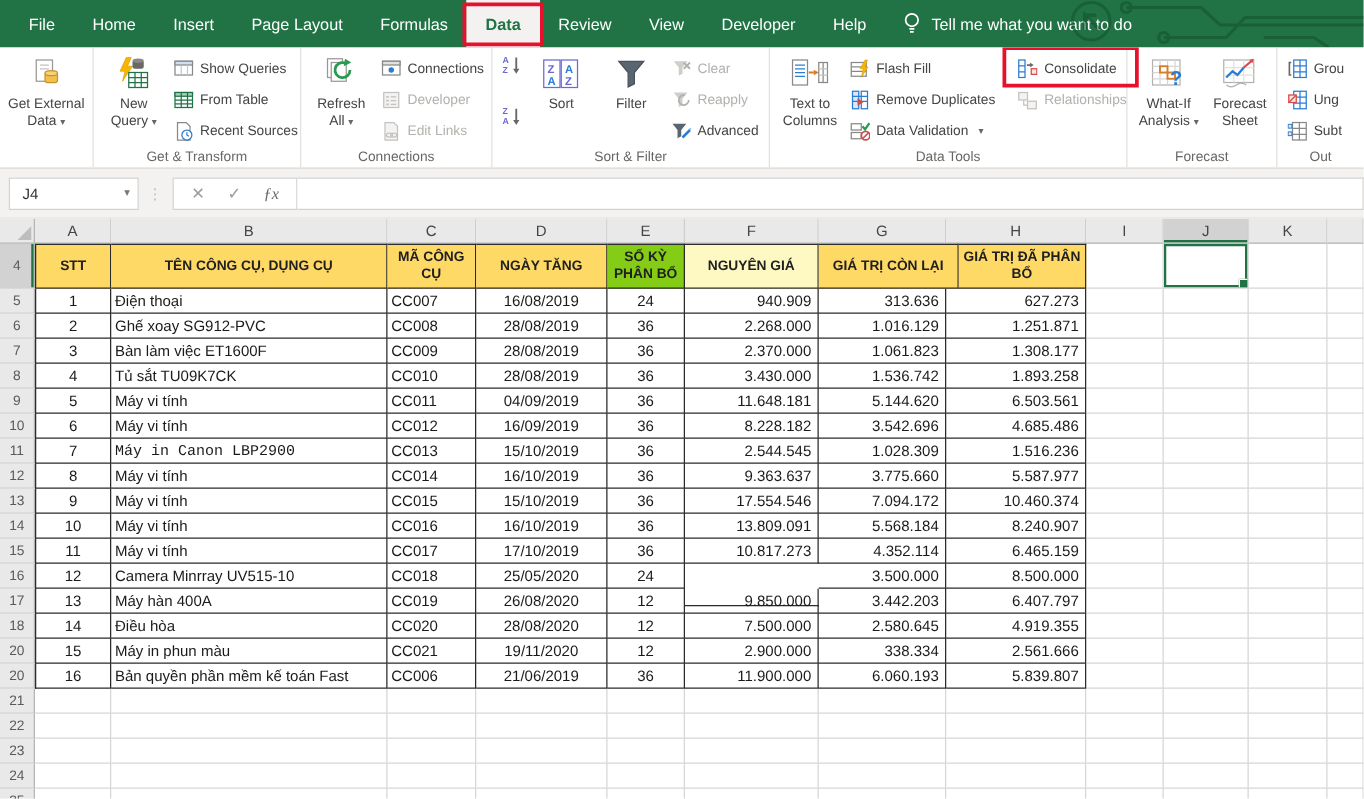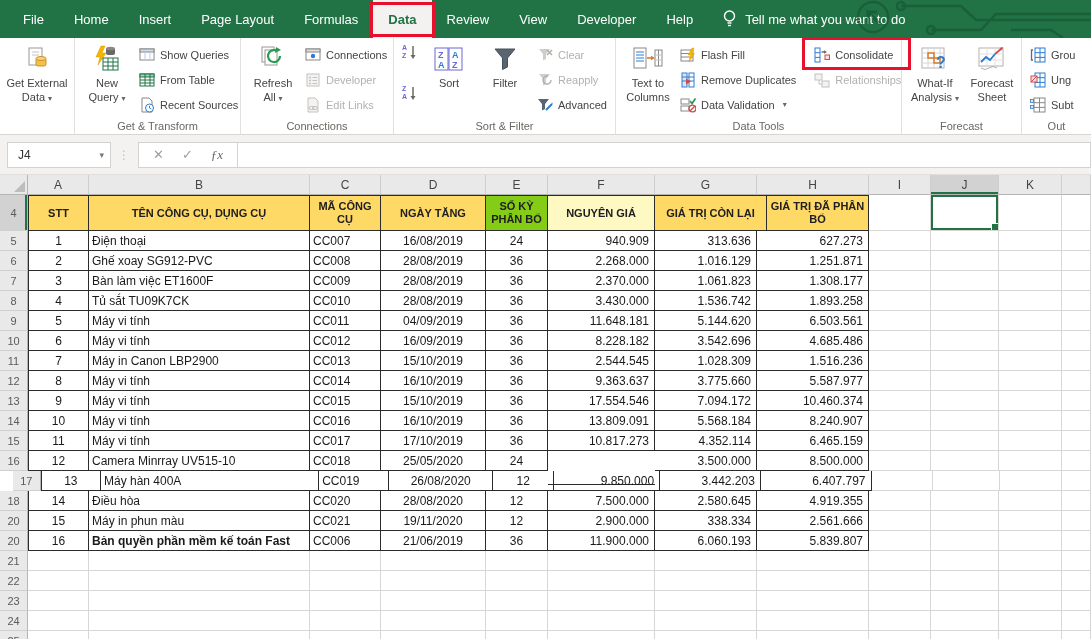--- a/index.html
+++ b/index.html
@@ -580,21 +580,21 @@
         <div class="cell t al-r" style="width: 102px;">3.542.696</div>
         <div class="cell t al-r" style="width: 112px;">4.685.486</div>
         <div class="cell g" style="width: 62px;"></div>
         <div class="cell g" style="width: 68px;"></div>
         <div class="cell g" style="width: 63px;"></div>
         <div class="cell g" style="width: 29px;"></div>
       </div>
       <div class="grow" style="height: 20px;">
         <div class="rowhdr">11</div>
         <div class="cell t a al-c" style="width: 61px;">7</div>
-        <div class="cell t al-l" style="width: 221px;">Máy in Canon LBP2900</div>
+        <div class="cell t al-l" style="width: 221px; font-family: Liberation Mono, monospace;">Máy in Canon LBP2900</div>
         <div class="cell t al-l" style="width: 71px;">CC013</div>
         <div class="cell t al-c" style="width: 105px;">15/10/2019</div>
         <div class="cell t al-c" style="width: 62px;">36</div>
         <div class="cell t al-r" style="width: 107px;">2.544.545</div>
         <div class="cell t al-r" style="width: 102px;">1.028.309</div>
         <div class="cell t al-r" style="width: 112px;">1.516.236</div>
         <div class="cell g" style="width: 62px;"></div>
         <div class="cell g" style="width: 68px;"></div>
         <div class="cell g" style="width: 63px;"></div>
         <div class="cell g" style="width: 29px;"></div>
@@ -667,21 +667,21 @@
         <div class="cell t al-c" style="width: 105px;">25/05/2020</div>
         <div class="cell t al-c" style="width: 62px;">24</div>
         <div class="cell t al-r" style="width: 107px; margin-top: 33px;">12.000.000</div>
         <div class="cell t al-r" style="width: 102px;">3.500.000</div>
         <div class="cell t al-r" style="width: 112px;">8.500.000</div>
         <div class="cell g" style="width: 62px;"></div>
         <div class="cell g" style="width: 68px;"></div>
         <div class="cell g" style="width: 63px;"></div>
         <div class="cell g" style="width: 29px;"></div>
       </div>
-      <div class="grow" style="height: 20px; padding-left: 13px;">
+      <div class="grow" style="height: 20px;">
         <div class="rowhdr">17</div>
         <div class="cell t a al-c" style="width: 61px;">13</div>
         <div class="cell t al-l" style="width: 221px;">Máy hàn 400A</div>
         <div class="cell t al-l" style="width: 71px;">CC019</div>
         <div class="cell t al-c" style="width: 105px;">26/08/2020</div>
         <div class="cell t al-c" style="width: 62px;">12</div>
         <div class="cell t al-r" style="width: 107px;">9.850.000</div>
         <div class="cell t al-r" style="width: 102px;">3.442.203</div>
         <div class="cell t al-r" style="width: 112px;">6.407.797</div>
         <div class="cell g" style="width: 62px;"></div>
@@ -715,21 +715,21 @@
         <div class="cell t al-r" style="width: 102px;">338.334</div>
         <div class="cell t al-r" style="width: 112px;">2.561.666</div>
         <div class="cell g" style="width: 62px;"></div>
         <div class="cell g" style="width: 68px;"></div>
         <div class="cell g" style="width: 63px;"></div>
         <div class="cell g" style="width: 29px;"></div>
       </div>
       <div class="grow" style="height: 20px;">
         <div class="rowhdr">20</div>
         <div class="cell t a al-c" style="width: 61px;">16</div>
-        <div class="cell t al-l" style="width: 221px; font-weight: bold;">Bản quyền phần mềm kế toán Fast</div>
+        <div class="cell t al-l" style="width: 221px;">Bản quyền phần mềm kế toán Fast</div>
         <div class="cell t al-l" style="width: 71px;">CC006</div>
         <div class="cell t al-c" style="width: 105px;">21/06/2019</div>
         <div class="cell t al-c" style="width: 62px;">36</div>
         <div class="cell t al-r" style="width: 107px;">11.900.000</div>
         <div class="cell t al-r" style="width: 102px;">6.060.193</div>
         <div class="cell t al-r" style="width: 112px;">5.839.807</div>
         <div class="cell g" style="width: 62px;"></div>
         <div class="cell g" style="width: 68px;"></div>
         <div class="cell g" style="width: 63px;"></div>
         <div class="cell g" style="width: 29px;"></div>

